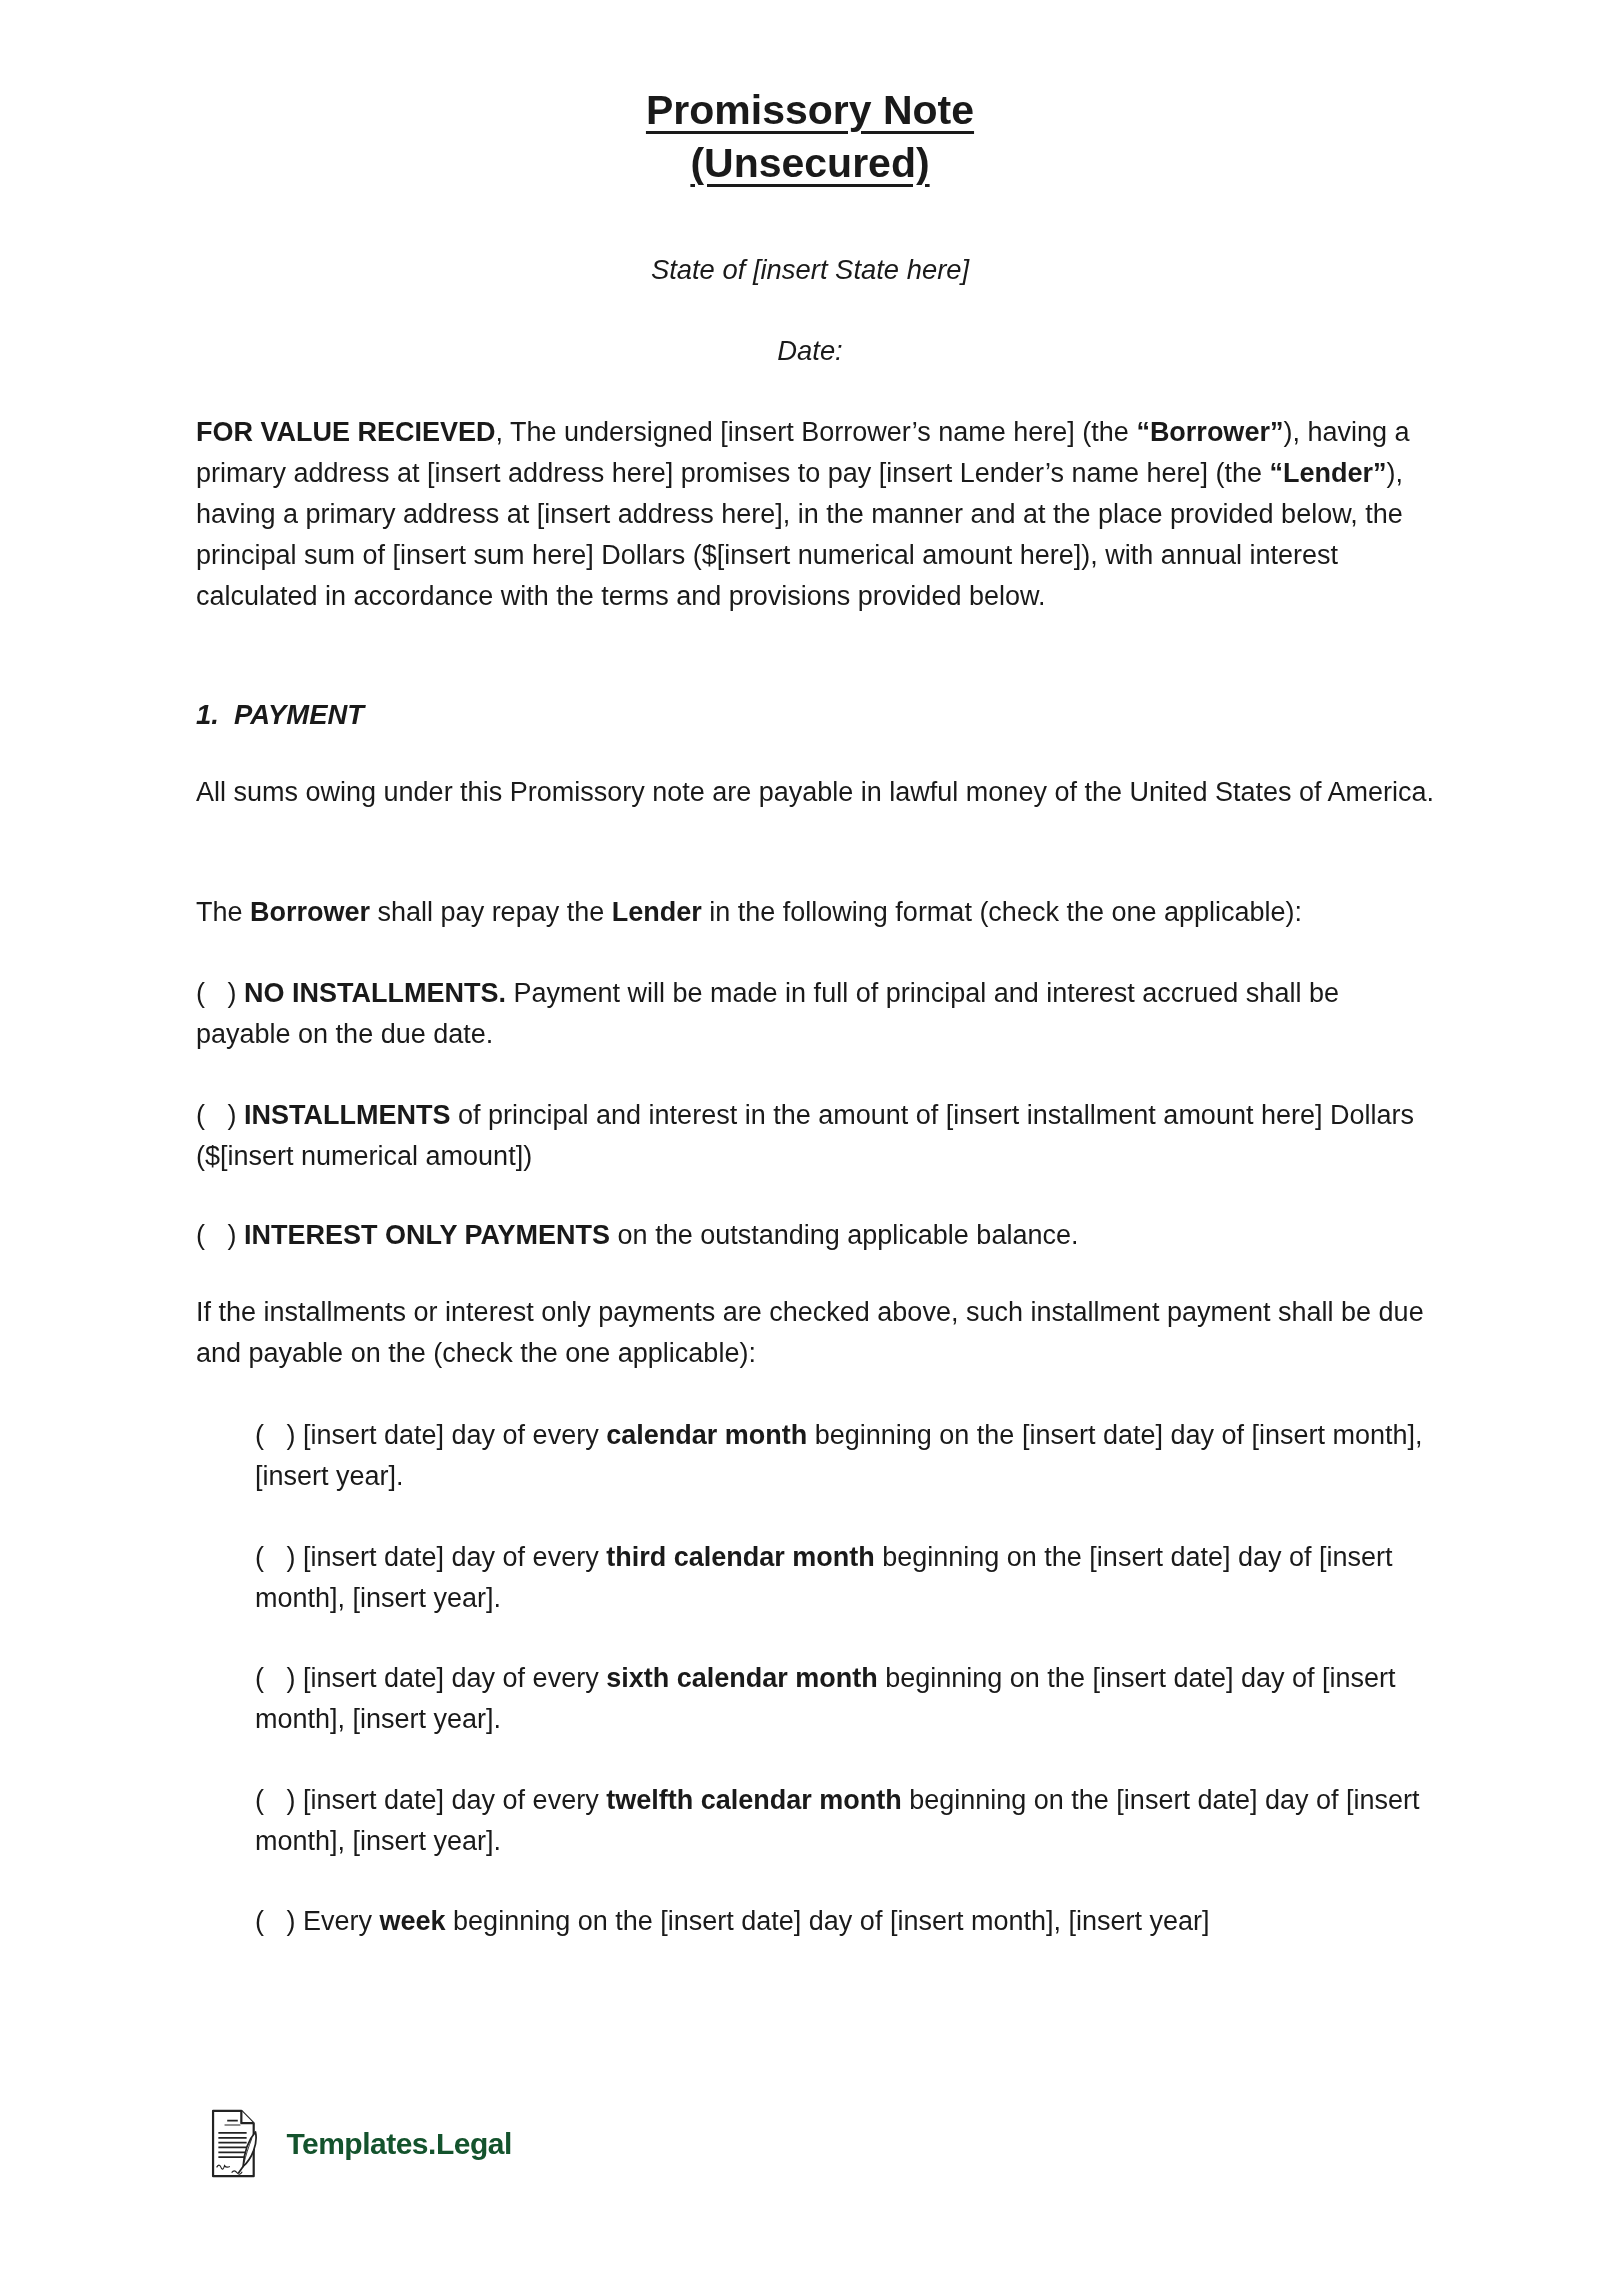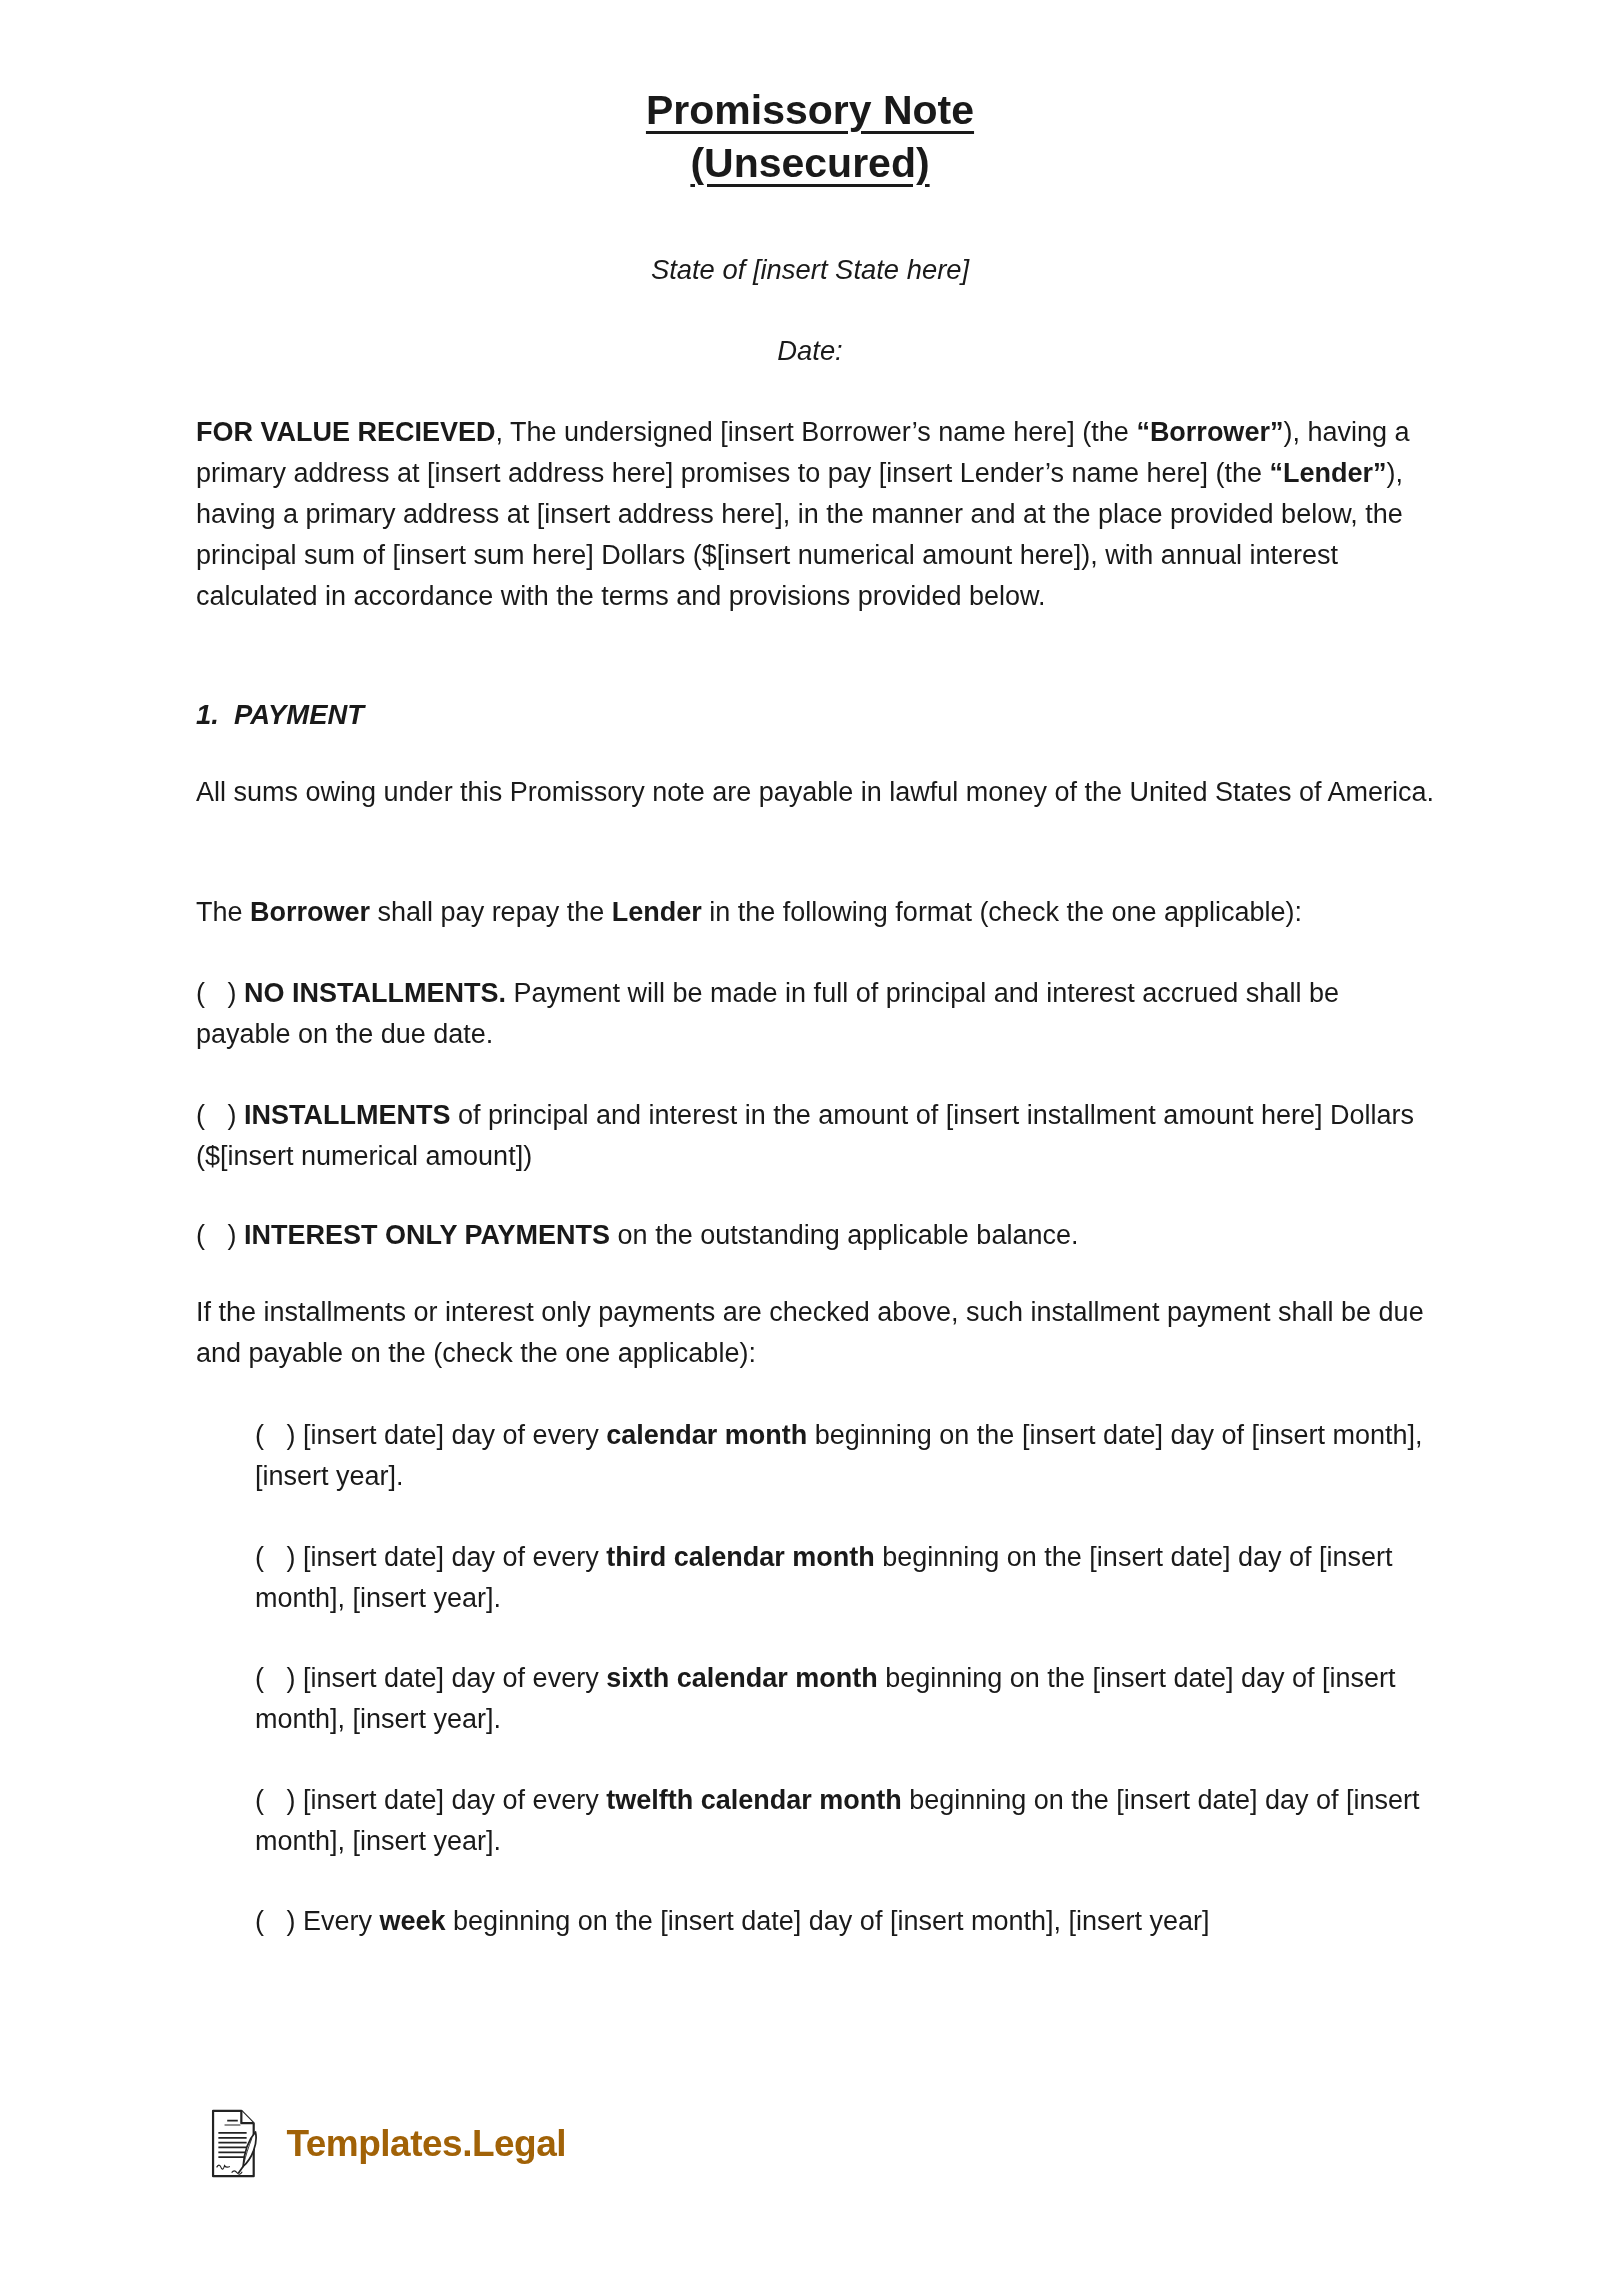--- a/index.html
+++ b/index.html
@@ -39,24 +39,24 @@
   .heading { font-size: 27.4px; font-weight: 700; font-style: italic; }
   .footer {
     position: absolute;
     left: 206px;
     top: 2107px;
     display: flex;
     align-items: center;
     gap: 27.4px;
   }
   .brand {
-    font-size: 37px;
+    font-size: 30px;
     font-weight: 700;
     letter-spacing: -0.5px;
-    color: #a16207;
+    color: #14532d;
     line-height: 73px;
   }
   .logo-icon { display: block; }
 </style>
 </head>
 <body>
 
 <div class="page">
 
   <div class="block center doc-title-line" style="top:84px">

